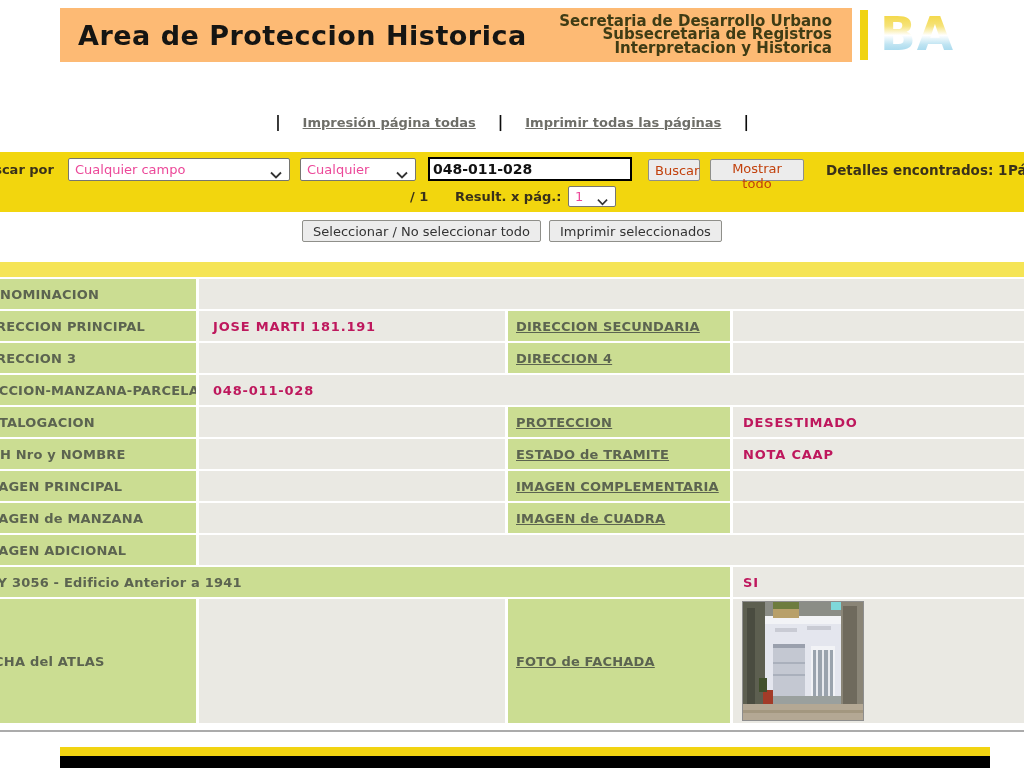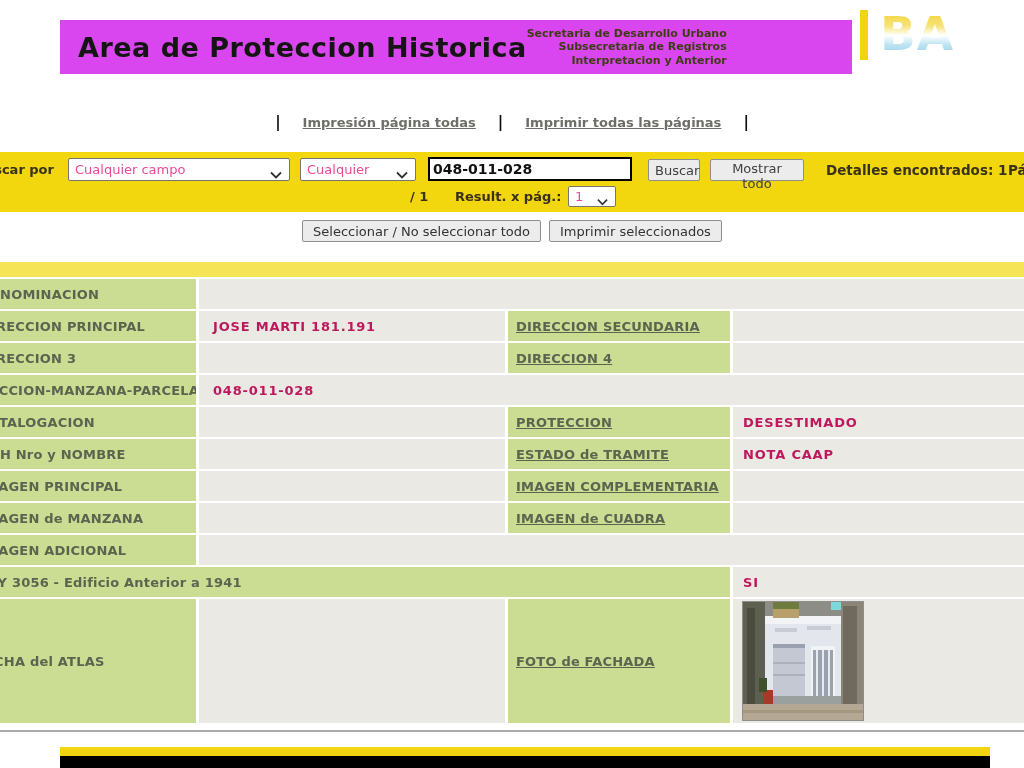--- a/index.html
+++ b/index.html
@@ -1,23 +1,23 @@
 <!DOCTYPE html>
 <html><head>
 <meta charset="utf-8">
 <style>
   html,body{margin:0;padding:0;background:#fff;}
   #canvas{position:relative;width:1024px;height:768px;overflow:hidden;background:#fff;
           font-family:"DejaVu Sans","Liberation Sans",sans-serif;}
 
   
-  .banner{position:absolute;left:60px;top:20px;width:792px;height:54px;background:#d946ef;
-          display:flex;align-items:center;}
+  .banner{position:absolute;left:60px;top:8px;width:792px;height:54px;background:#fdba74;
+          display:flex;align-items:center;justify-content:space-between;}
   .banner-title{font-size:27px;font-weight:bold;color:#151513;letter-spacing:.5px;padding-left:18px;white-space:nowrap;}
-  .org-block{text-align:right;padding-right:0;font-size:11px;font-weight:bold;color:#3f3c15;line-height:13.5px;}
+  .org-block{text-align:right;padding-right:20px;font-size:15px;font-weight:bold;color:#3f3c15;line-height:13.5px;}
   .logo-sep{position:absolute;left:860px;top:10px;width:8px;height:50px;background:#f0d311;}
   .ba-logo{position:absolute;left:880px;top:4px;width:110px;height:58px;display:flex;align-items:center;
            font-size:47px;font-weight:bold;letter-spacing:1px;
            background:linear-gradient(180deg,#f0cc14 0%,#f6e37a 38%,#ffffff 54%,#bfe4f2 70%,#7ec7e6 100%);
            -webkit-background-clip:text;background-clip:text;color:transparent;}
 
   
   .links-row{position:absolute;left:0;top:110px;width:1024px;height:24px;display:flex;
              align-items:center;justify-content:center;gap:22px;}
   .pipe{color:#0c0c0c;font-weight:bold;font-size:15px;}
@@ -25,21 +25,21 @@
 
   
   .searchbar{position:absolute;left:0;top:152px;width:1024px;height:60px;background:#f2d60e;}
   .searchbar .lbl{position:absolute;font-size:13px;font-weight:bold;color:#39311a;white-space:nowrap;}
   .sel{position:absolute;height:23px;background:#fff;border:1px solid #767671;border-radius:2px;
        font-size:13px;color:#ec4899;display:flex;align-items:center;padding-left:6px;cursor:pointer;box-sizing:border-box;}
   .sel .chev{position:absolute;right:7px;top:8px;}
   .query-input{position:absolute;left:428px;top:5px;width:194px;height:20px;border:2px solid #000;
                font-size:14px;font-weight:bold;color:#111;padding:0 3px;font-family:inherit;background:#fff;}
   .ybtn{position:absolute;height:22px;background:#ececec;border:1px solid #8f8f8a;border-radius:2px;
-        font-size:13px;color:#404040;font-family:inherit;cursor:pointer;}
+        font-size:13px;color:#c2410c;font-family:inherit;cursor:pointer;}
 
   
   .actions-row{position:absolute;left:0;top:220px;width:1024px;display:flex;justify-content:center;gap:8px;}
   .abtn{height:22px;background:#ececec;border:1px solid #8f8f8a;border-radius:2px;font-size:13px;
         color:#333;font-family:inherit;cursor:pointer;padding:0 10px;}
 
   
   .tstrip{position:absolute;left:0;top:262px;width:1024px;height:15px;background:#f5e456;}
   .rtable{position:absolute;left:-82px;top:279px;width:1292px;}
   .tr{display:flex;gap:3px;height:30px;margin-bottom:2px;}
@@ -66,21 +66,21 @@
 </head>
 <body>
 
 <div id="canvas">
 
   <div class="banner">
     <div class="banner-title">Area de Proteccion Historica</div>
     <div class="org-block">
       <div>Secretaria de Desarrollo Urbano</div>
       <div>Subsecretaria de Registros</div>
-      <div>Interpretacion y Anterior</div>
+      <div>Interpretacion y Historica</div>
     </div>
   </div>
   <div class="logo-sep"></div>
   <div class="ba-logo">BA</div>
 
   <div class="links-row">
     <span class="pipe">|</span>
     <a class="plink">Impresión página todas</a>
     <span class="pipe">|</span>
     <a class="plink">Imprimir todas las páginas</a>

